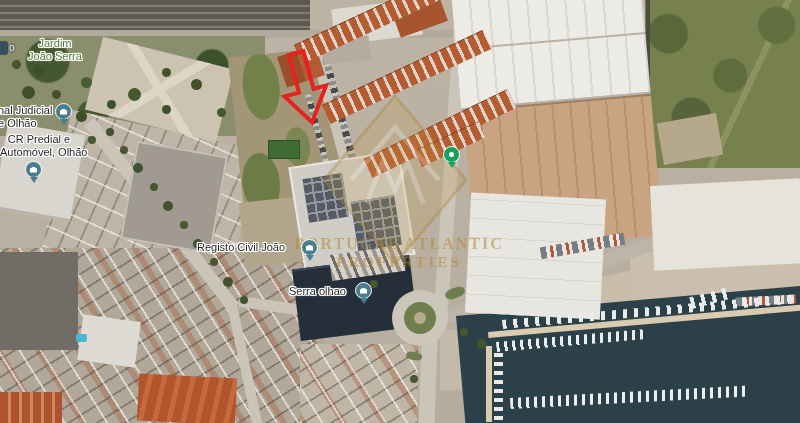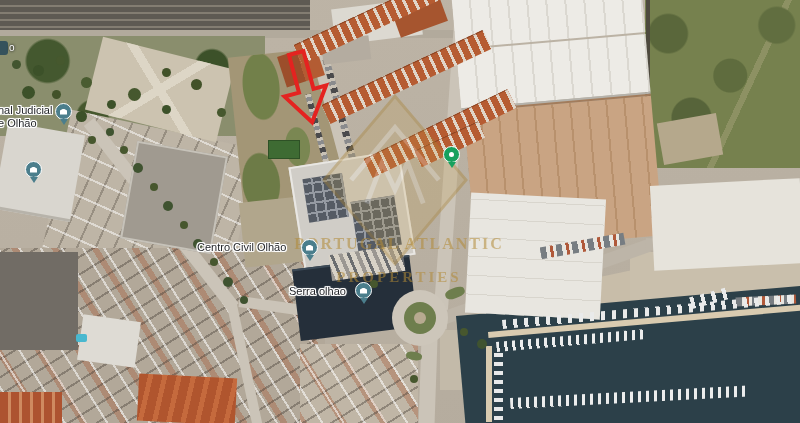--- a/index.html
+++ b/index.html
@@ -38,21 +38,21 @@
   .pin.green .head{background:var(--poi_pin,#17a15e);border-color:#fff;}
   .pin.green .glyph{clip-path:none;border-radius:50%;width:5px;height:5px;}
   .pin.green .tail{border-top-color:var(--poi_pin,#17a15e);}
   
   .wm-text{
     position:absolute;z-index:30;text-align:center;
     font-family:"Liberation Serif",serif;font-weight:bold;
     color:var(--watermark_gold,#b28a36);opacity:.55;pointer-events:none;
   }
   .wm-l1{font-size:16px;letter-spacing:2px;}
-  .wm-l2{font-size:15px;letter-spacing:3px;margin-top:16px;}
+  .wm-l2{font-size:15px;letter-spacing:3px;margin-top:1px;}
   
   .rail{background:#5e5a53;background-image:repeating-linear-gradient(180deg,#5e5a53 0 5px,#837d72 5px 7px);}
   .road{background:#cbc4b8;}
   .road.dim{background:#bdb5a8;}
   .rowhouses{background:repeating-linear-gradient(90deg,#b65c32 0 7px,#e0d5c8 7px 10px);box-shadow:0 1px 0 rgba(110,50,22,.6) inset;}
   .whiteroof{background:repeating-linear-gradient(90deg,#edebe6 0 17px,#dbd8d1 17px 19px);}
   .tanroof{background:repeating-linear-gradient(90deg,#c9a483 0 16px,#b8916d 16px 18px);border-top:2px solid #a27c5c;}
   .gridroof{background-color:#555b64;background-image:repeating-linear-gradient(90deg,transparent 0 8px,#959aa2 8px 10px),repeating-linear-gradient(0deg,transparent 0 8px,#959aa2 8px 10px);}
   .carsv{background:repeating-linear-gradient(0deg,#4a4a4c 0 5px,#c9c2b6 5px 8px,#8a8b8d 8px 12px,#c9c2b6 12px 15px);}
   .carsh{background:repeating-linear-gradient(90deg,#777d82 0 6px,#e8e6e0 6px 10px,#b0593a 10px 13px,#e8e6e0 13px 16px);}
@@ -202,40 +202,48 @@
   <svg class="abs" viewBox="0 0 150 176" style="left:322px;top:94px;width:146px;height:172px;z-index:30;opacity:.42;pointer-events:none">
     <polygon points="75,2 148,88 75,174 2,88" fill="rgba(193,154,70,.5)" stroke="rgba(166,128,48,.9)" stroke-width="3"></polygon>
     <polyline points="30,88 75,34 120,88" fill="none" stroke="rgba(255,255,255,.55)" stroke-width="5"></polyline>
     <path d="M46,112 L62,70 L75,98 L88,70 L104,112" fill="none" stroke="rgba(255,255,255,.5)" stroke-width="5"></path>
   </svg>
   <div class="wm-text" style="left:285px;top:235px;width:228px">
     <div class="wm-l1">PORTUGAL ATLANTIC</div>
     <div class="wm-l2">PROPERTIES</div>
   </div>
 
+  <div class="label green center" style="left:20px;top:37px;width:70px">
+    <div>Jardim</div>
+    <div>João Serra</div>
+  </div>
 
   <div class="label" style="left:-2px;top:104px">
     <div>nal Judicial</div>
     <div>e Olhão</div>
   </div>
   <div class="pin" style="left:55px;top:103px">
     <div class="head">
         <span class="glyph"></span>
       </div>
     <div class="tail"></div>
   </div>
 
+  <div class="label center" style="left:0;top:133px;width:78px">
+    <div>CR Predial e</div>
+    <div>Automóvel, Olhão</div>
+  </div>
   <div class="pin" style="left:25px;top:161px">
     <div class="head">
         <span class="glyph"></span>
       </div>
     <div class="tail"></div>
   </div>
 
-  <div class="label" style="left:197px;top:241px">Centro Civil Olhão</div>
+  <div class="label" style="left:197px;top:241px">Registo Civil João</div>
   <div class="pin" style="left:301px;top:239px">
     <div class="head">
         <span class="glyph"></span>
       </div>
     <div class="tail"></div>
   </div>
 
   <div class="label" style="left:289px;top:285px">Serra olhao</div>
   <div class="pin" style="left:355px;top:282px">
     <div class="head">

